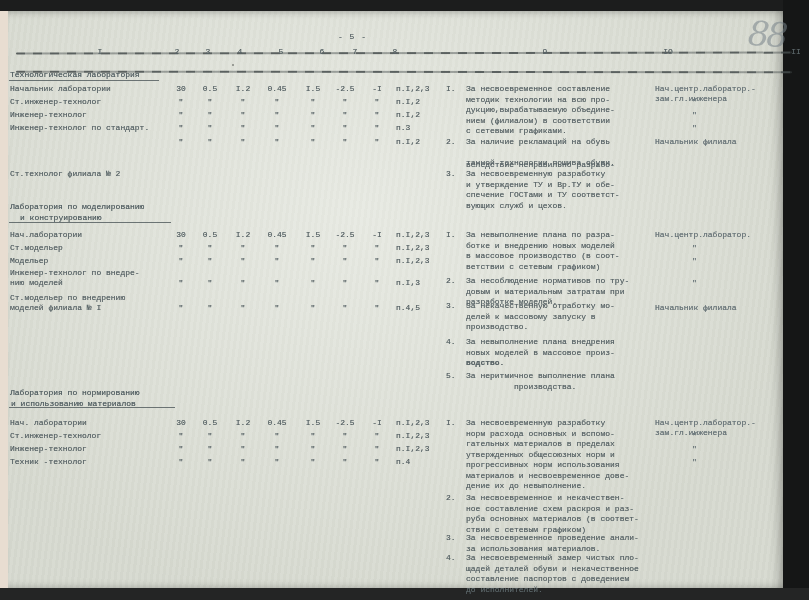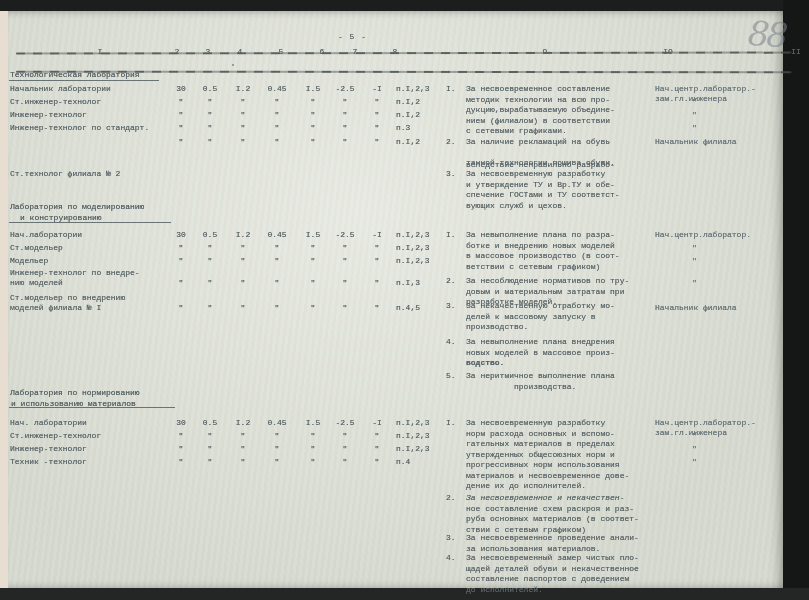--- a/index.html
+++ b/index.html
@@ -249,23 +249,23 @@
         <div class="t val center" style="left: 369px; top: 446px;">"</div>
         <div class="t punkt" style="left: 388px; top: 446px;">п.4</div>
         <div class="t appr" style="left: 684px; top: 446px;">"</div>
         <div class="t rnum" style="left: 438px; top: 407px;">I.</div>
         <div class="t rline" style="left: 458px; top: 407px;">За несвоевременную разработку</div>
         <div class="t rline" style="left: 458px; top: 417.5px;">норм расхода основных и вспомо-</div>
         <div class="t rline" style="left: 458px; top: 428px;">гательных материалов в пределах</div>
         <div class="t rline" style="left: 458px; top: 438.5px;">утвержденных общесоюзных норм и</div>
         <div class="t rline" style="left: 458px; top: 449px;">прогрессивных норм использования</div>
         <div class="t rline" style="left: 458px; top: 459.5px;">материалов и несвоевременное дове-</div>
-        <div class="t rline" style="left: 458px; top: 470px;">дение их до исполнителей.</div>
+        <div class="t rline" style="left: 458px; top: 470px;">дение их до невыполнение.</div>
         <div class="t rnum" style="left: 438px; top: 482px;">2.</div>
-        <div class="t rline" style="left: 458px; top: 482px; font-style: italic;">За несвоевременное и некачествен-</div>
+        <div class="t rline" style="left: 458px; top: 482px;">За несвоевременное и некачествен-</div>
         <div class="t rline" style="left: 458px; top: 492.5px;">ное составление схем раскроя и раз-</div>
         <div class="t rline" style="left: 458px; top: 503px;">руба основных материалов (в соответ-</div>
         <div class="t rline" style="left: 458px; top: 513.5px;">ствии с сетевым графиком)</div>
         <div class="t rnum" style="left: 438px; top: 522px;">3.</div>
         <div class="t rline" style="left: 458px; top: 522px;">За несвоевременное проведение анали-</div>
         <div class="t rline" style="left: 458px; top: 532.5px;">за использования материалов.</div>
         <div class="t rnum" style="left: 438px; top: 542px;">4.</div>
         <div class="t rline" style="left: 458px; top: 542px;">За несвоевременный замер чистых пло-</div>
         <div class="t rline" style="left: 458px; top: 552.5px;">щадей деталей обуви и некачественное</div>
         <div class="t rline" style="left: 458px; top: 563px;">составление паспортов с доведением</div>

